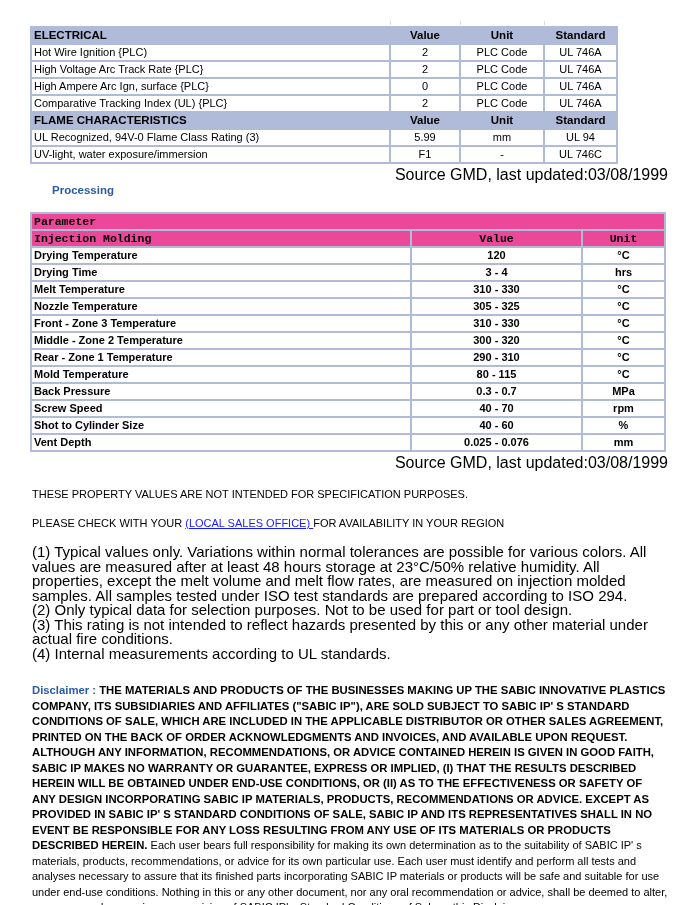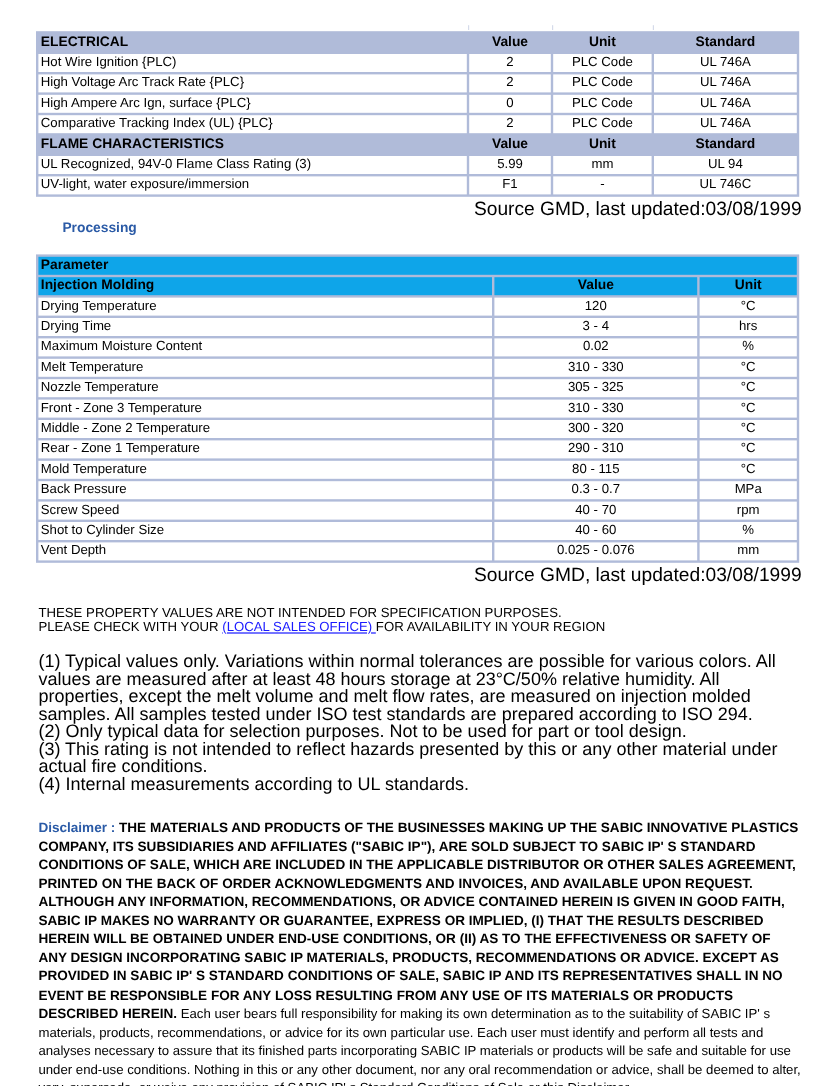--- a/index.html
+++ b/index.html
@@ -1,33 +1,33 @@
 <!DOCTYPE html>
 <html><head>
 <meta charset="utf-8">
 <style>
   html, body { margin: 0; padding: 0; background: #ffffff; }
   body { width: 700px; height: 905px; overflow: hidden; position: relative;
          font-family: "Liberation Sans", sans-serif; color: #000; }
   .wrap { position: absolute; left: 32px; top: 26px; width: 636px; }
-  table.grid { border-collapse: separate; border-spacing: 2px; background: #b0bbd9; width: 636px; margin-left: -2px; }
+  table.grid { border-collapse: separate; border-spacing: 2px; background: #b0bbd9; width: 588px; margin-left: -2px; }
   table.grid td { background: #fff; font-size: 11px; line-height: 13px; padding: 1px 2px; height: 13px; }
   table.grid tr.head td { background: #b0bbd9; font-weight: bold; font-size: 11.5px; }
   table.grid td.c { text-align: center; }
   .topline { position:absolute; left:0; top:-5px; width:636px; height:5px; }
   .topline span { position:absolute; top:0; width:1px; height:4px; background:#d5dbea; }
   .source { text-align: right; font-size: 16px; margin-top: 2px; height: 14px; }
   .section-title { color: #2a5aa6; font-weight: bold; font-size: 11.5px; margin-top: 4px; height: 14px; margin-left: 20px; }
   .spacer { height: 14px; }
   table.grid2 { border-collapse: separate; border-spacing: 2px; background: #b0bbd9; width: 636px; margin-left: -2px; }
-  table.grid2 td { background:#fff; font-size:11px; line-height:13px; padding:1px 2px; height:13px; }
-  table.grid2 tr.head td { background:#0ea5e9; font-weight:bold; font-size:11.5px; }
+  table.grid2 td { background:#fff; font-size:11px; line-height:13px; padding:1px 2px; height:13px;font-weight:bold; }
+  table.grid2 tr.head td { background:#ec4899; font-weight:bold; font-size:11.5px;font-family:Liberation Mono, monospace; }
   table.grid2 td.c { text-align:center; }
   .notice { font-size: 11px; margin-top: 20px; }
-  .notice2 { font-size: 11px; }
+  .notice2 { font-size: 11px; margin-top: 17px; }
   .notice2 a { color: #1a1aff; text-decoration: underline; }
   .notes { font-size: 15px; line-height: 14.5px; margin-top: 16px; }
   .disclaimer { margin-top: 22px; font-size: 11.3px; line-height: 15.5px; }
   .disclaimer .dlabel { color: #2a5aa6; font-weight: bold; }
   .disclaimer .bold { font-weight: bold; }
   .disclaimer .normal { font-size: 11px; line-height: 15px; }
 </style>
 </head>
 <body>
 
@@ -120,25 +120,20 @@
           <td>Drying Temperature</td>
           <td class="c">120</td>
           <td class="c">°C</td>
         </tr>
         <tr>
           <td>Drying Time</td>
           <td class="c">3 - 4</td>
           <td class="c">hrs</td>
         </tr>
         <tr>
-          <td>Maximum Moisture Content</td>
-          <td class="c">0.02</td>
-          <td class="c">%</td>
-        </tr>
-        <tr>
           <td>Melt Temperature</td>
           <td class="c">310 - 330</td>
           <td class="c">°C</td>
         </tr>
         <tr>
           <td>Nozzle Temperature</td>
           <td class="c">305 - 325</td>
           <td class="c">°C</td>
         </tr>
         <tr>

